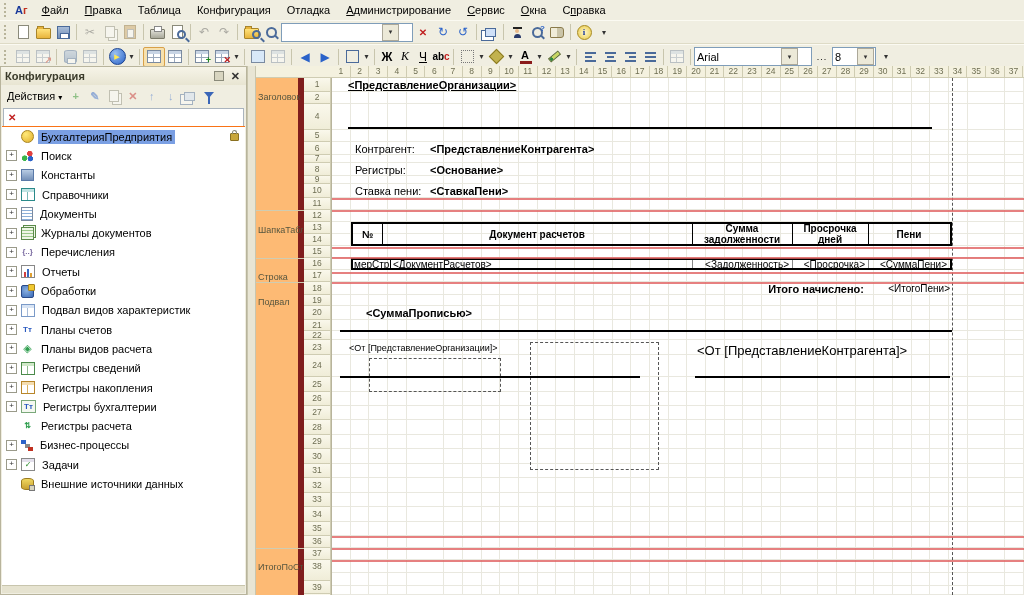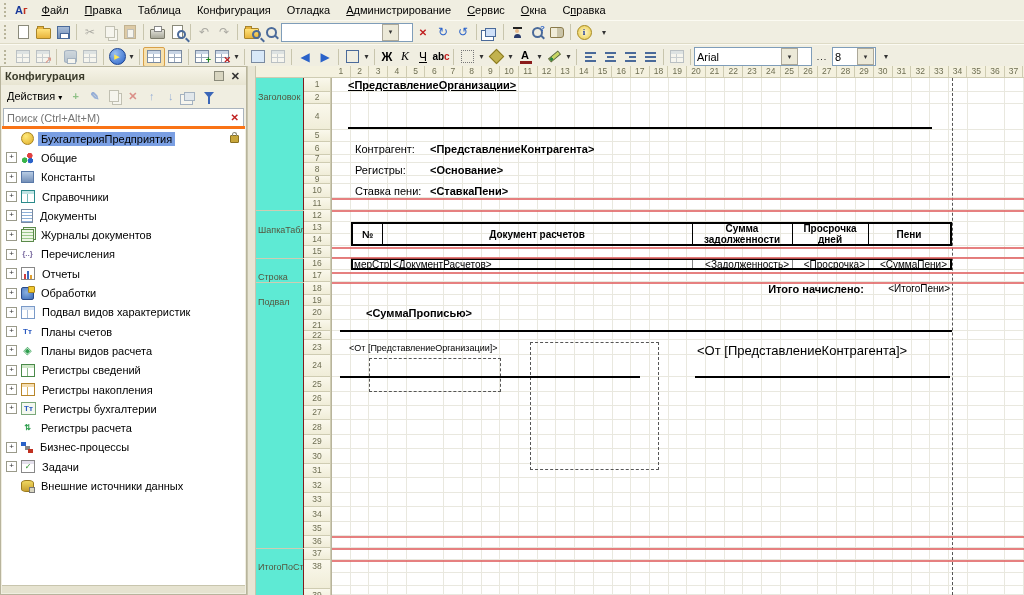--- a/index.html
+++ b/index.html
@@ -76,21 +76,21 @@
   .ptitle .sp{flex:1}
   .pin{width:8px;height:8px;border:1px solid #8a8a7a;background:#d8d5c0;margin-right:5px}
   .pclose{font-size:11px;font-weight:bold;color:#333;padding:0 2px}
   .pactions{height:22px;display:flex;align-items:center;padding:0 3px;gap:2px}
   .actlbl{padding:1px 3px}
   .aic{width:17px;height:16px;display:flex;align-items:center;justify-content:center;font-size:11px;font-weight:bold;border-radius:2px}
   .funnel{width:0;height:0;border-left:5px solid transparent;border-right:5px solid transparent;border-top:6px solid #3a66b8;position:relative;margin-top:-2px}
   .funnel::after{content:"";position:absolute;left:-1px;top:-1px;width:2px;height:7px;background:#3a66b8}
   .psearch{margin:1px 2px;display:flex;align-items:center;background:#fff;border:1px solid #aab4be;height:17px}
   .psearch input{flex:1;border:none;outline:none;font-size:11px;font-family:"Liberation Sans",sans-serif;padding:0 3px;color:#9a9a92;background:transparent}
-  .tree{position:absolute;left:1px;top:59px;right:1px;bottom:8px;background:#fff;overflow:hidden;border-top:3px solid #f97316}
+  .tree{position:absolute;left:1px;top:59px;right:1px;bottom:8px;background:#fff;overflow:hidden;border-top:1px solid #f97316}
   .trow{display:flex;align-items:center;height:19.3px;padding-left:4px;gap:4px;white-space:nowrap}
   .texp{width:9px;height:9px;border:1px solid #9a9a8a;background:#fff;font-size:8px;line-height:7px;text-align:center;color:#333;flex:0 0 auto}
   .texp.none{visibility:hidden}
   .tlab{padding:1px 3px}
   .trow.sel .tlab{background:#7a9fe3;color:#000}
   .tlock{margin-left:auto;margin-right:6px;width:7px;height:6px;background:#c8a63a;border:1px solid #8a7020;border-radius:1px;position:relative}
   .tlock::before{content:"";position:absolute;left:1px;top:-4px;width:3px;height:3px;border:1px solid #8a8a7a;border-bottom:none;border-radius:3px 3px 0 0}
   .ti{width:13px;height:12px;flex:0 0 auto;display:flex;align-items:center;justify-content:center;font-size:8px;line-height:1}
   .i-root{background:radial-gradient(circle at 35% 30%,#ffe97a,#e0ae2a);border-radius:50%;border:1px solid #a8841e;width:11px;height:11px}
   .i-common{background:radial-gradient(circle at 28% 68%,#3ab54a 0 2.5px,transparent 3px),radial-gradient(circle at 68% 30%,#e04040 0 2.5px,transparent 3px),radial-gradient(circle at 72% 72%,#2a62c9 0 2.5px,transparent 3px)}
@@ -115,21 +115,21 @@
   .i-eds::after{content:"";position:absolute;right:-2px;bottom:-2px;width:4px;height:4px;background:#d8d5c0;border:1px solid #777}
   .hscroll{position:absolute;left:1px;bottom:1px;right:1px;height:7px;background:#e6e3d0;border-top:1px solid #c8c5ad}
 
   .splitter{position:absolute;left:247px;top:0;width:9px;height:529px;background:#e8e5d4;border-left:1px solid #c8c5ad;border-right:1px solid #c8c5ad;box-sizing:border-box}
 
   
   .sheet{position:absolute;left:256px;top:0;width:768px;height:529px;background:#fff;overflow:hidden}
   .shead{position:absolute;left:0;top:0;width:768px;height:12px;background:#f4f1df;border-bottom:1px solid #cfccb2;box-sizing:border-box}
   .colheads{position:absolute;left:76px;top:0;width:692px;height:12px;display:flex}
   .colheads span{flex:0 0 18.7px;font-size:8.5px;color:#6e6e52;text-align:center;line-height:11px;border-right:1px solid #cfccb2;box-sizing:border-box;overflow:hidden}
-  .seccol{position:absolute;left:0;top:12px;width:48px;height:517px;background:#5eead4;border-right:1px solid #7f1d1d;box-sizing:border-box}
+  .seccol{position:absolute;left:0;top:12px;width:48px;height:517px;background:#fdba74;border-right:6px solid #7f1d1d;box-sizing:border-box}
   .seclab{position:absolute;left:2px;font-size:9px;color:#55553e;white-space:nowrap;overflow:hidden;width:45px}
   .secdiv{position:absolute;left:0;width:48px;height:1px;background:#cfccb2}
   .rowheads{position:absolute;left:48px;top:12px;width:28px;height:517px;background:#f4f1df;border-right:1px solid #b8b49c;box-sizing:border-box}
   .rowheads div{box-sizing:border-box;border-bottom:1px solid #cfccb2;border-right:1px solid #cfccb2;font-size:8.5px;color:#6e6e52;text-align:center;overflow:hidden;background:linear-gradient(#faf8ec,#f0edd8)}
   .gridrows{position:absolute;left:76px;top:12px;width:692px;height:517px;background:repeating-linear-gradient(to right,transparent 0,transparent 17.7px,#e9e8df 17.7px,#e9e8df 18.7px)}
   .gridrows div{box-shadow:inset 0 -1px #e9e8df}
   .redline{position:absolute;left:76px;width:692px;height:2px;background:#e06060;opacity:.8}
   .vdash{position:absolute;left:696px;top:12px;height:517px;border-left:1px dashed #555}
   .ov{position:absolute;white-space:nowrap}
   .b{font-weight:bold}
@@ -385,34 +385,33 @@
         <span class="aic dis" style="color:#2a62c9">↑</span>
         <span class="aic dis" style="color:#2a62c9">↓</span>
         <span class="aic dis">
             <span class="winic"></span>
           </span>
         <span class="aic">
             <span class="funnel"></span>
           </span>
       </div>
       <div class="psearch">
-        <input placeholder="Поиск (Ctrl+Alt+M)" style="">
         <span class="xbtn" style="padding:0 4px">✕</span>
       </div>
       <div class="tree" id="tree">
           <div class="trow sel">
             <span class="texp none">+</span>
             <span class="ti i-root"></span>
             <span class="tlab">БухгалтерияПредприятия</span>
             <span class="tlock"></span>
           </div>
           <div class="trow">
             <span class="texp">+</span>
             <span class="ti i-common"></span>
-            <span class="tlab">Общие</span>
+            <span class="tlab">Поиск</span>
           </div>
           <div class="trow">
             <span class="texp">+</span>
             <span class="ti i-const"></span>
             <span class="tlab">Константы</span>
           </div>
           <div class="trow">
             <span class="texp">+</span>
             <span class="ti i-cat"></span>
             <span class="tlab">Справочники</span>
@@ -580,21 +579,21 @@
           <div style="height: 15px; line-height: 14px;">28</div>
           <div style="height: 14px; line-height: 13px;">29</div>
           <div style="height: 15px; line-height: 14px;">30</div>
           <div style="height: 14px; line-height: 13px;">31</div>
           <div style="height: 15px; line-height: 14px;">32</div>
           <div style="height: 14px; line-height: 13px;">33</div>
           <div style="height: 15px; line-height: 14px;">34</div>
           <div style="height: 14px; line-height: 13px;">35</div>
           <div style="height: 12px; line-height: 11px;">36</div>
           <div style="height: 12px; line-height: 11px;">37</div>
-          <div style="height: 29px; line-height: 12px;">38</div>
+          <div style="height: 21px; line-height: 12px;">38</div>
           <div style="height: 13px; line-height: 12px;">39</div>
           <div style="height: 9px; line-height: 8px;">40</div>
         </div>
       <div class="gridrows" id="gridrows">
           <div style="height: 14px;"></div>
           <div style="height: 12px;"></div>
           <div style="height: 26px;"></div>
           <div style="height: 12px;"></div>
           <div style="height: 13px;"></div>
           <div style="height: 8px;"></div>

